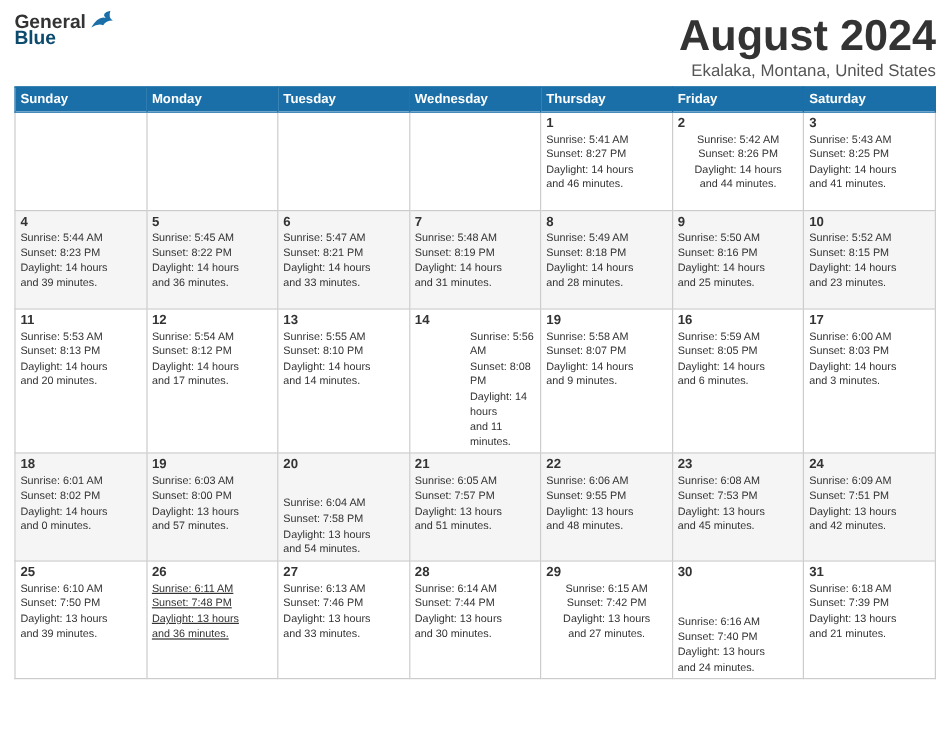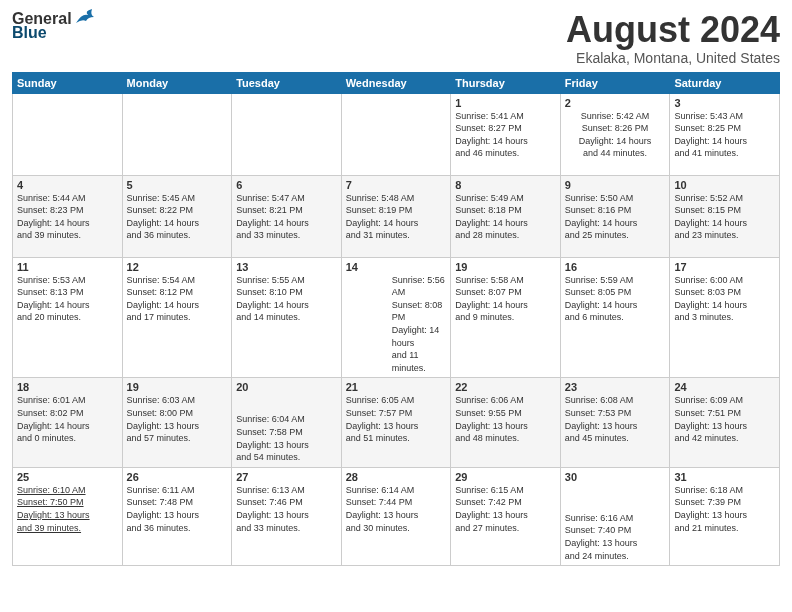--- a/index.html
+++ b/index.html
@@ -299,49 +299,49 @@
             <div class="day-number">24</div>
             <div class="day-info" style="white-space: pre-line;">Sunrise: 6:09 AM
 Sunset: 7:51 PM
 Daylight: 13 hours
 and 42 minutes.</div>
           </td>
         </tr>
         <tr>
           <td>
             <div class="day-number">25</div>
-            <div class="day-info" style="white-space: pre-line; text-decoration: underline;">Sunrise: 6:10 AM
+            <div class="day-info" style="white-space: pre-line;">Sunrise: 6:10 AM
 Sunset: 7:50 PM
 Daylight: 13 hours
 and 39 minutes.</div>
           </td>
           <td>
             <div class="day-number">26</div>
-            <div class="day-info" style="white-space: pre-line;">Sunrise: 6:11 AM
+            <div class="day-info" style="white-space: pre-line; text-decoration: underline;">Sunrise: 6:11 AM
 Sunset: 7:48 PM
 Daylight: 13 hours
 and 36 minutes.</div>
           </td>
           <td>
             <div class="day-number">27</div>
             <div class="day-info" style="white-space: pre-line;">Sunrise: 6:13 AM
 Sunset: 7:46 PM
 Daylight: 13 hours
 and 33 minutes.</div>
           </td>
           <td>
             <div class="day-number">28</div>
             <div class="day-info" style="white-space: pre-line;">Sunrise: 6:14 AM
 Sunset: 7:44 PM
 Daylight: 13 hours
 and 30 minutes.</div>
           </td>
           <td>
             <div class="day-number">29</div>
-            <div class="day-info" style="white-space: pre-line;">Sunrise: 6:15 AM
+            <div class="day-info" style="white-space: pre-line; text-align: center;">Sunrise: 6:15 AM
 Sunset: 7:42 PM
 Daylight: 13 hours
 and 27 minutes.</div>
           </td>
           <td>
             <div class="day-number">30</div>
             <div class="day-info" style="white-space: pre-line; margin-top: 29px;">Sunrise: 6:16 AM
 Sunset: 7:40 PM
 Daylight: 13 hours
 and 24 minutes.</div>

